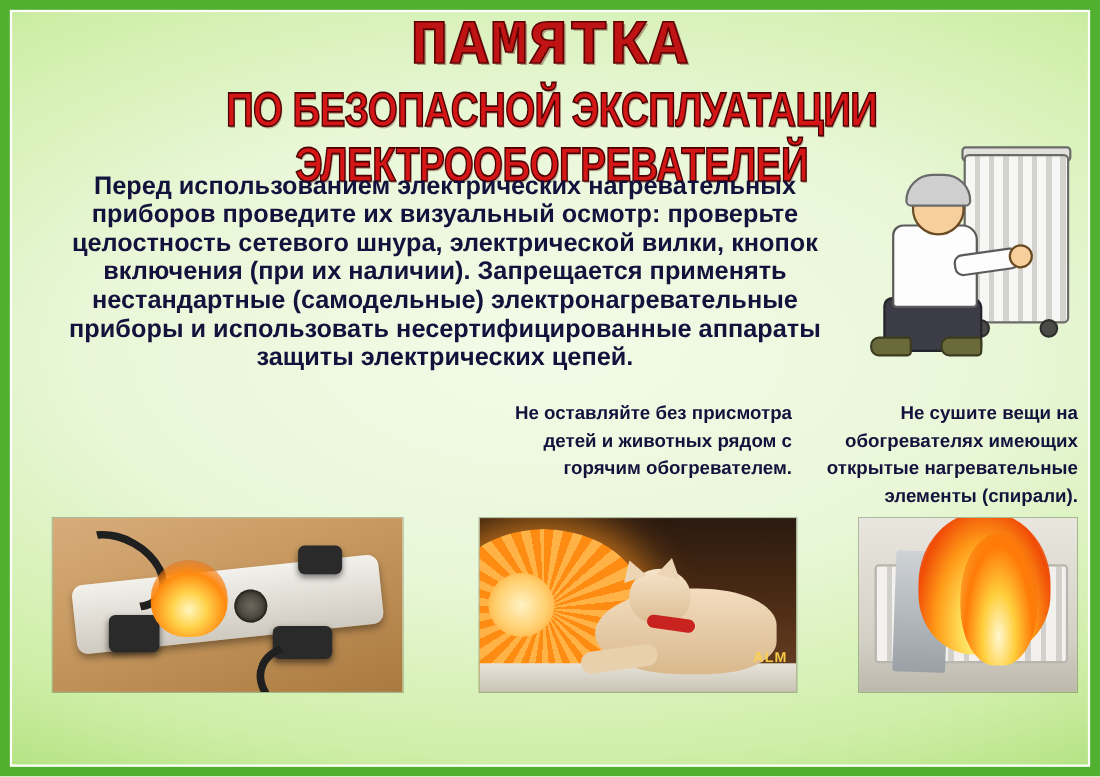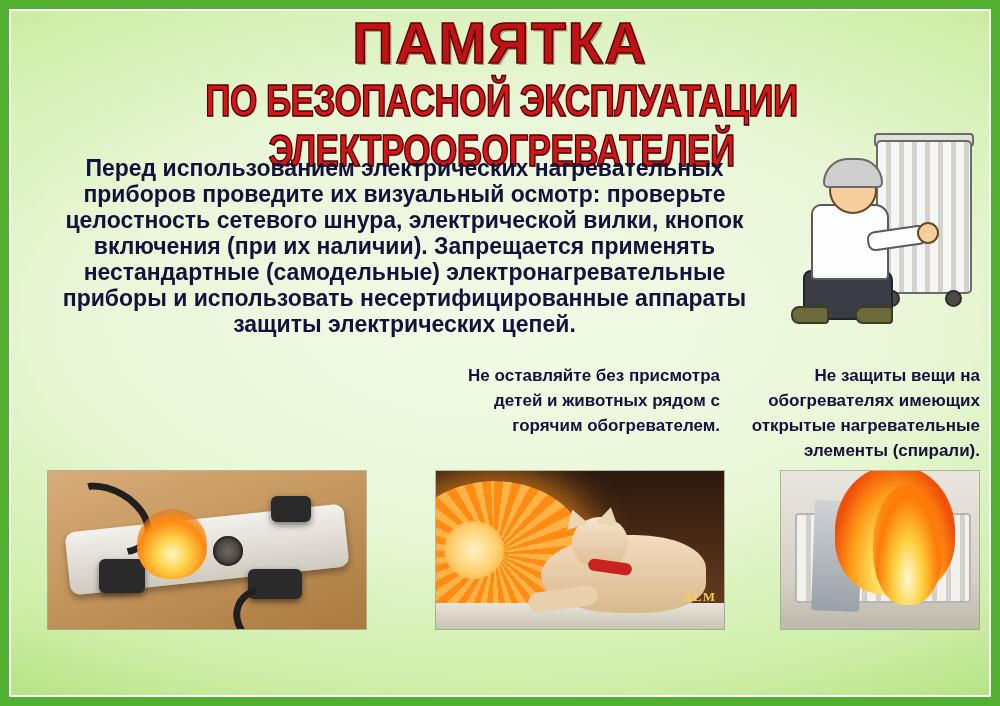--- a/index.html
+++ b/index.html
@@ -42,21 +42,21 @@
 
   
   .title-block {
     position: absolute;
     top: 14px;
     left: 0;
     width: 1000px;
     text-align: center;
   }
   .title-main {
-    font-family: Liberation Sans, sans-serif;
+    font-family: Liberation Mono, monospace;
     font-weight: bold;
     font-size: 57px;
     line-height: 58px;
     letter-spacing: 2px;
     color: #c01414;
     -webkit-text-stroke: 1.5px #5d0000;
     text-shadow: 2px 2px 0 rgba(90,0,0,0.35);
     margin: 0;
   }
   .title-sub-wrap {
@@ -226,21 +226,20 @@
     background: linear-gradient(180deg,#e8e4da,#c9c3b5);
   }
   .alm-mark {
     position: absolute;
     right: 8px; bottom: 24px;
     color: #ffd24a;
     font-size: 13px;
     font-weight: bold;
     letter-spacing: 1px;
     opacity: 0.95;
-    font-family: Liberation Serif, serif;
   }
 
   
   .fire-bg { position:absolute; inset:0; background: linear-gradient(180deg,#e9e6df 0%, #d4d0c6 70%, #bdb8ac 100%); }
   .fire-radiator {
     position: absolute;
     left: 14px; top: 42px;
     width: 172px; height: 86px;
     background: repeating-linear-gradient(90deg, #f2f1ee 0px, #f2f1ee 9px, #d2d0cb 9px, #d2d0cb 14px);
     border: 2px solid #b9b6af;
@@ -369,21 +368,21 @@
     <div class="title-main">ПАМЯТКА</div>
     <div class="title-sub-wrap">
       <div class="title-sub">ПО БЕЗОПАСНОЙ ЭКСПЛУАТАЦИИ ЭЛЕКТРООБОГРЕВАТЕЛЕЙ</div>
     </div>
   </div>
 
   <div class="para-top">Перед использованием электрических нагревательных приборов проведите их визуальный осмотр: проверьте целостность сетевого шнура, электрической вилки, кнопок включения (при их наличии). Запрещается применять нестандартные (самодельные) электронагревательные приборы и использовать несертифицированные аппараты защиты электрических цепей.</div>
 
 
   <div class="cap cap-mid">Не оставляйте без присмотра детей и животных рядом с горячим обогревателем.</div>
-  <div class="cap cap-right">Не защиты вещи на обогревателях имеющих открытые нагревательные элементы (спирали).</div>
+  <div class="cap cap-right">Не сушите вещи на обогревателях имеющих открытые нагревательные элементы (спирали).</div>
 
   <div class="clip">
     <div class="rad-top"></div>
     <div class="rad-body"></div>
     <div class="rad-wheel" style="right:16px; top:150px;"></div>
     <div class="rad-wheel" style="right:78px; top:150px;"></div>
     <div class="man-legs"></div>
     <div class="man-shoe" style="left:28px; top:166px;"></div>
     <div class="man-shoe" style="left:92px; top:166px;"></div>
     <div class="man-body"></div>

